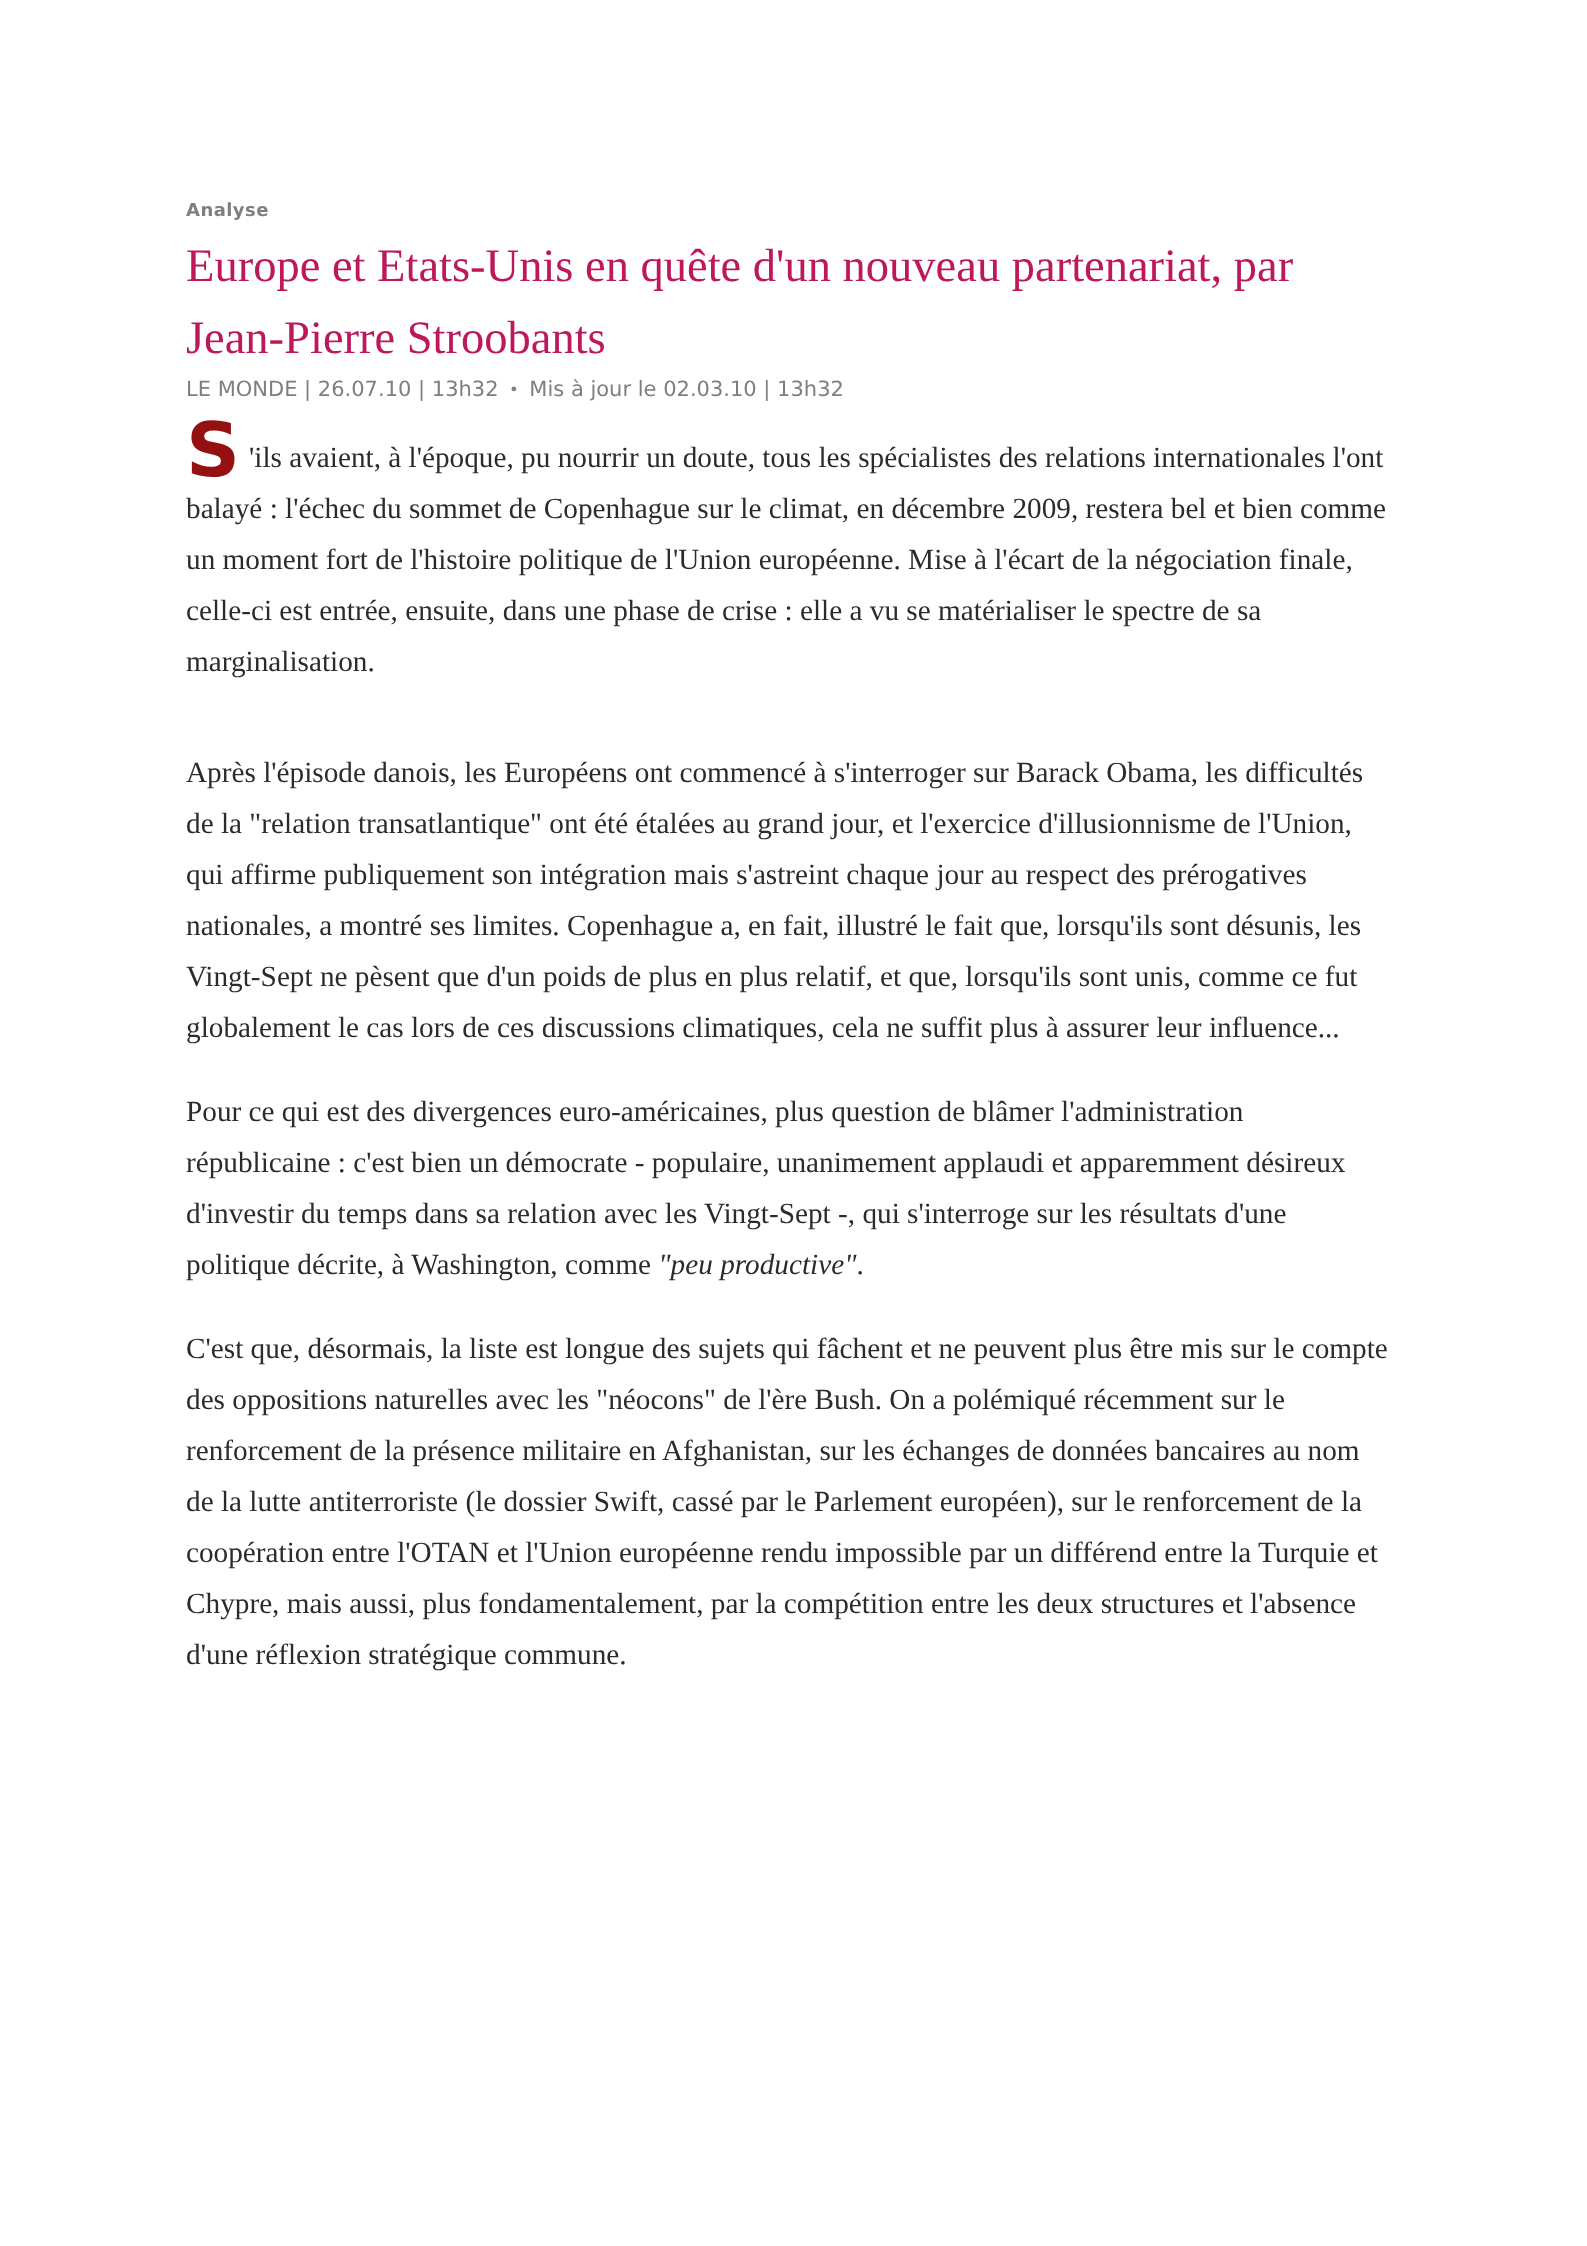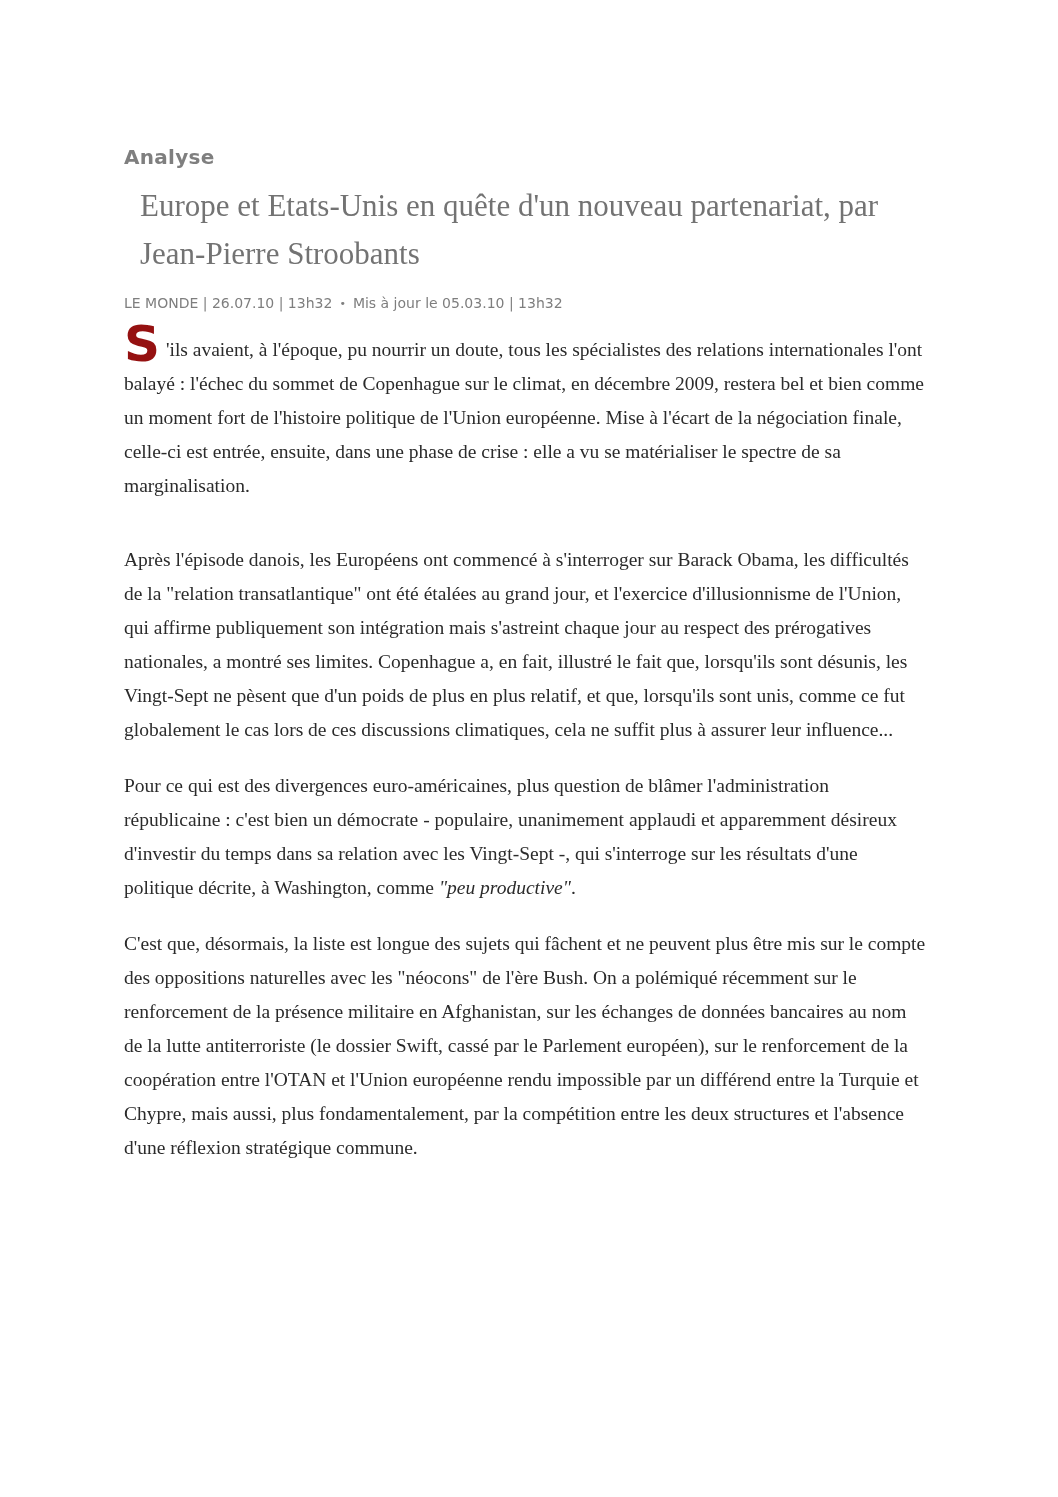--- a/index.html
+++ b/index.html
@@ -15,34 +15,34 @@
   }
   .page {
     box-sizing: border-box;
     padding: 131px 0 0 124px;
   }
   .article {
     width: 802px;
   }
   .kicker {
     font-family: "DejaVu Sans", "Liberation Sans", sans-serif;
-    font-size: 20px;
+    font-size: 12px;
     font-weight: bold;
     color: #7f7f7f;
     line-height: 18px;
-    margin: 17px 0 4px 0;
+    margin: 0 0 4px 0;
     letter-spacing: 0.3px;
   }
   h1.title {
     font-family: "Liberation Serif", serif;
     font-weight: normal;
     font-size: 31px;
     line-height: 48px;
-    color: #737373;
-    margin: 16px;
+    color: #be185d;
+    margin: 0;
     padding: 0;
   }
   .byline {
     font-family: "DejaVu Sans", "Liberation Sans", sans-serif;
     font-size: 14px;
     color: #7e7e7e;
     line-height: 18px;
     margin: 2px 0 20px 0;
   }
   .byline .bullet {
@@ -86,21 +86,21 @@
 <body>
 
 <div class="page">
   <article class="article">
 
     <div class="kicker">Analyse</div>
 
     <h1 class="title">Europe et Etats-Unis en quête d'un nouveau partenariat, par Jean-Pierre Stroobants</h1>
 
     <div class="byline">
-      <span>LE MONDE | 26.07.10 | 13h32</span><span class="bullet">•</span><span>Mis à jour le 05.03.10 | 13h32</span>
+      <span>LE MONDE | 26.07.10 | 13h32</span><span class="bullet">•</span><span>Mis à jour le 02.03.10 | 13h32</span>
     </div>
 
     <div class="body-copy">
 
       <p class="p-lead">
         <span class="dropcap">S</span><span>'ils avaient, à l'époque, pu nourrir un doute, tous les spécialistes des relations internationales l'ont balayé : l'échec du sommet de Copenhague sur le climat, en décembre 2009, restera bel et bien comme un moment fort de l'histoire politique de l'Union européenne. Mise à l'écart de la négociation finale, celle-ci est entrée, ensuite, dans une phase de crise : elle a vu se matérialiser le spectre de sa marginalisation.</span>
       </p>
 
       <p>
         <span>Après l'épisode danois, les Européens ont commencé à s'interroger sur Barack Obama, les difficultés de la "relation transatlantique" ont été étalées au grand jour, et l'exercice d'illusionnisme de l'Union, qui affirme publiquement son intégration mais s'astreint chaque jour au respect des prérogatives nationales, a montré ses limites. Copenhague a, en fait, illustré le fait que, lorsqu'ils sont désunis, les Vingt-Sept ne pèsent que d'un poids de plus en plus relatif, et que, lorsqu'ils sont unis, comme ce fut globalement le cas lors de ces discussions climatiques, cela ne suffit plus à assurer leur influence...</span>

